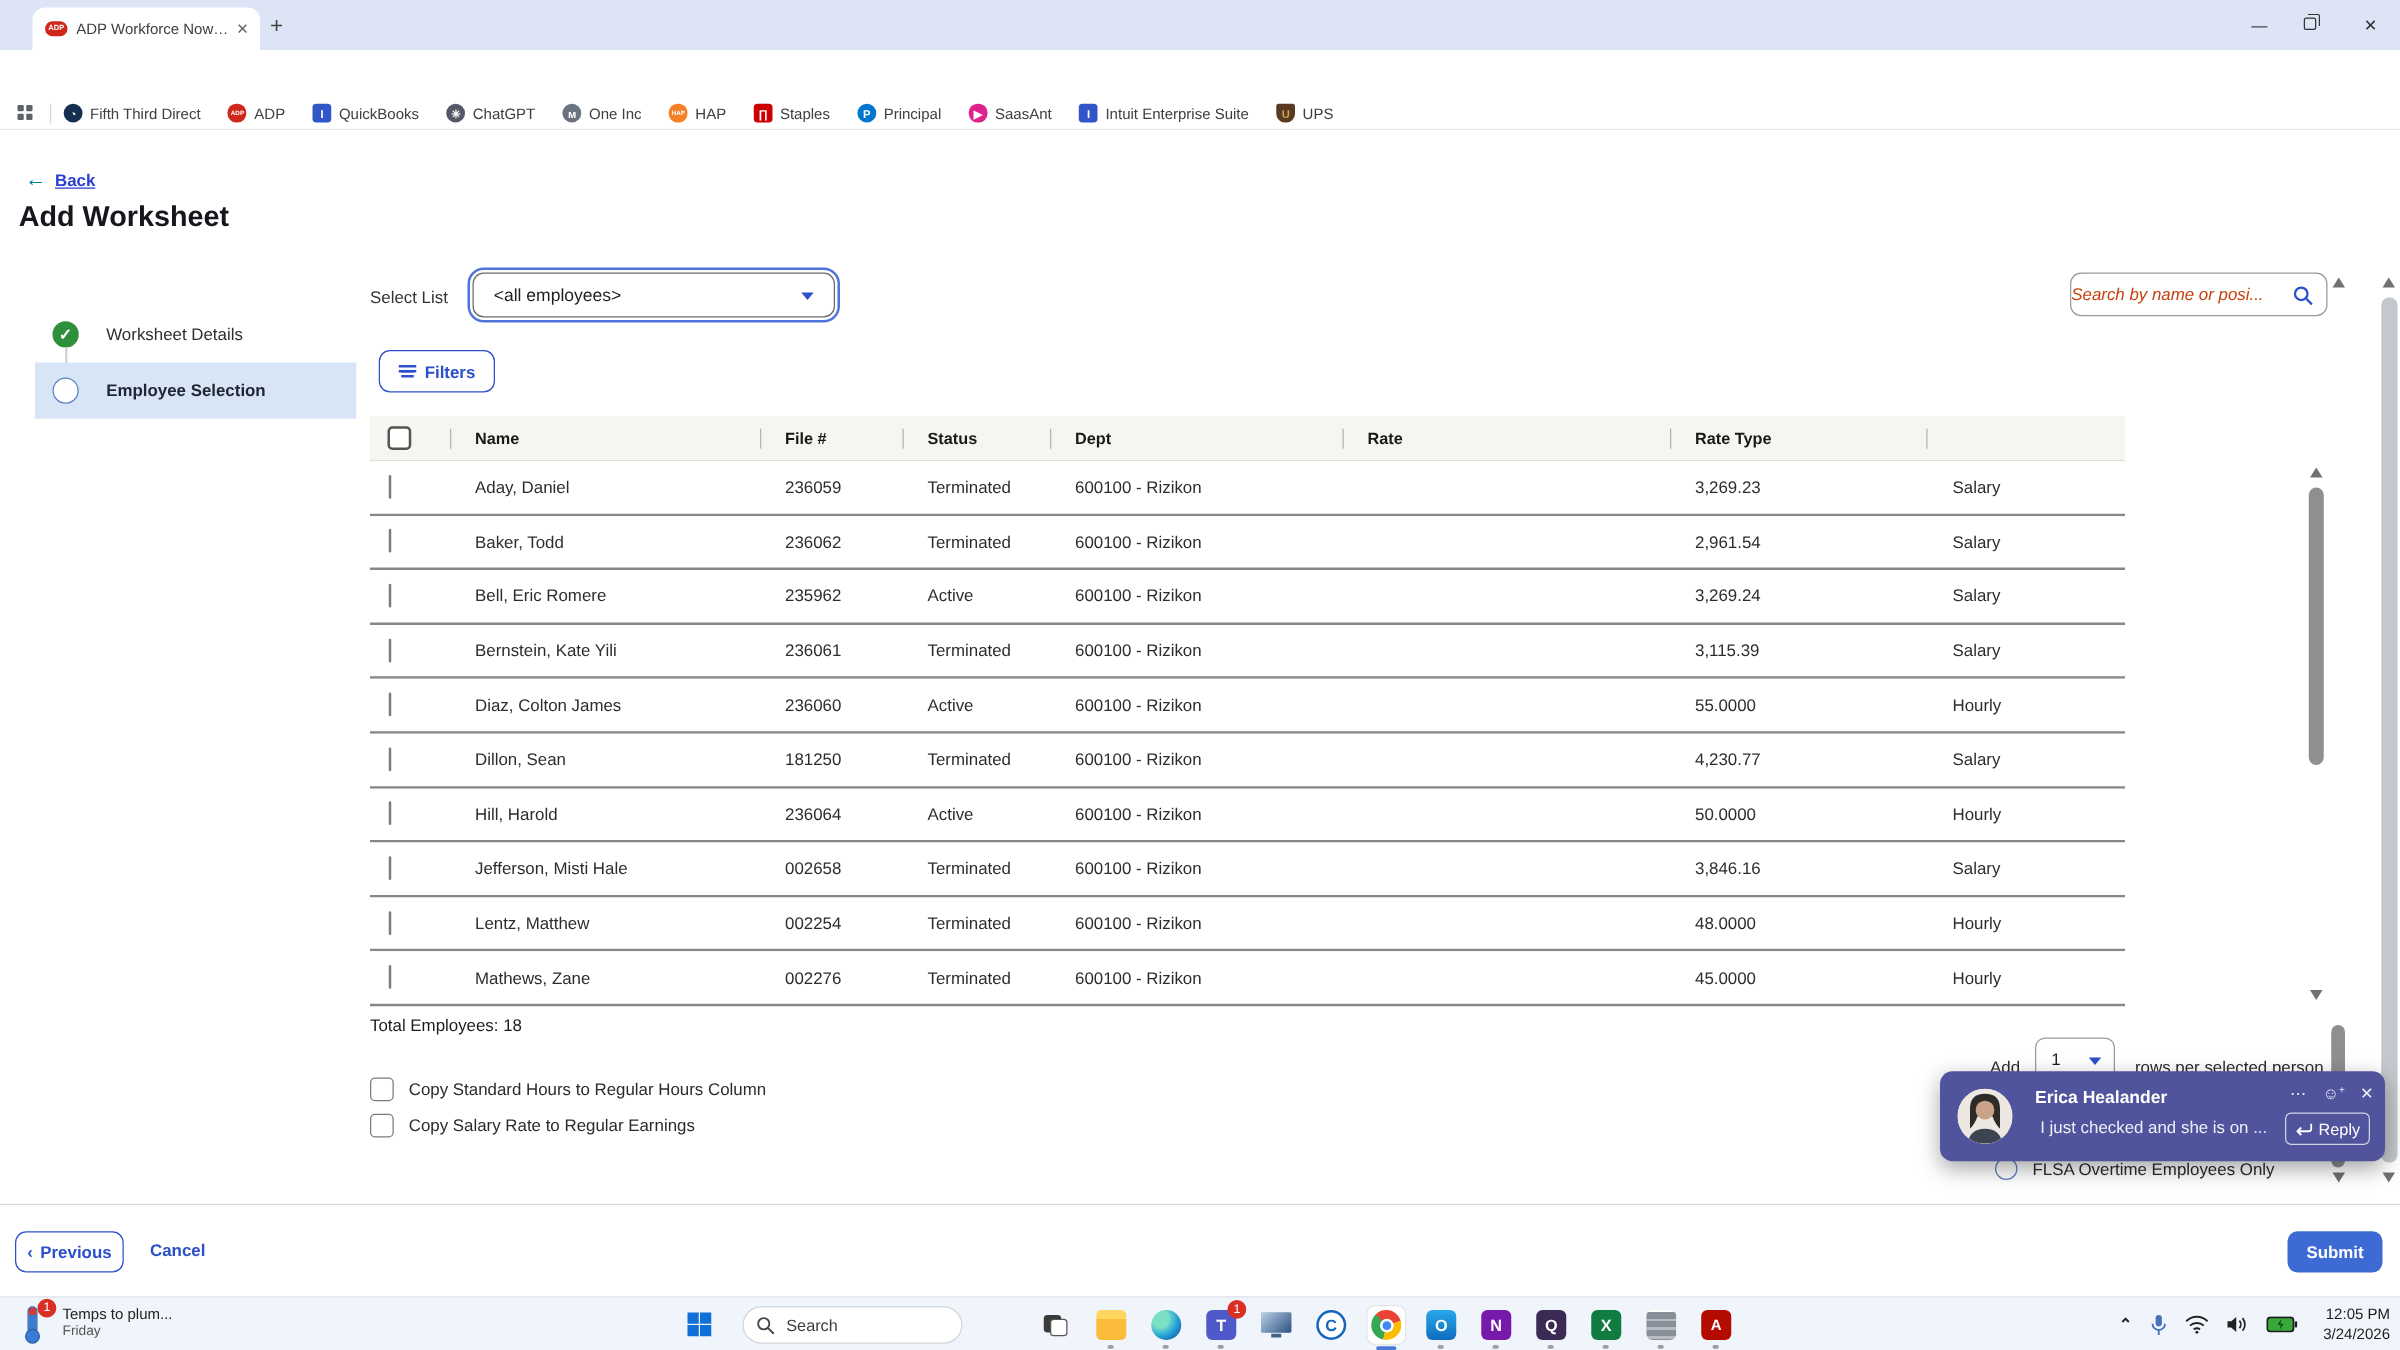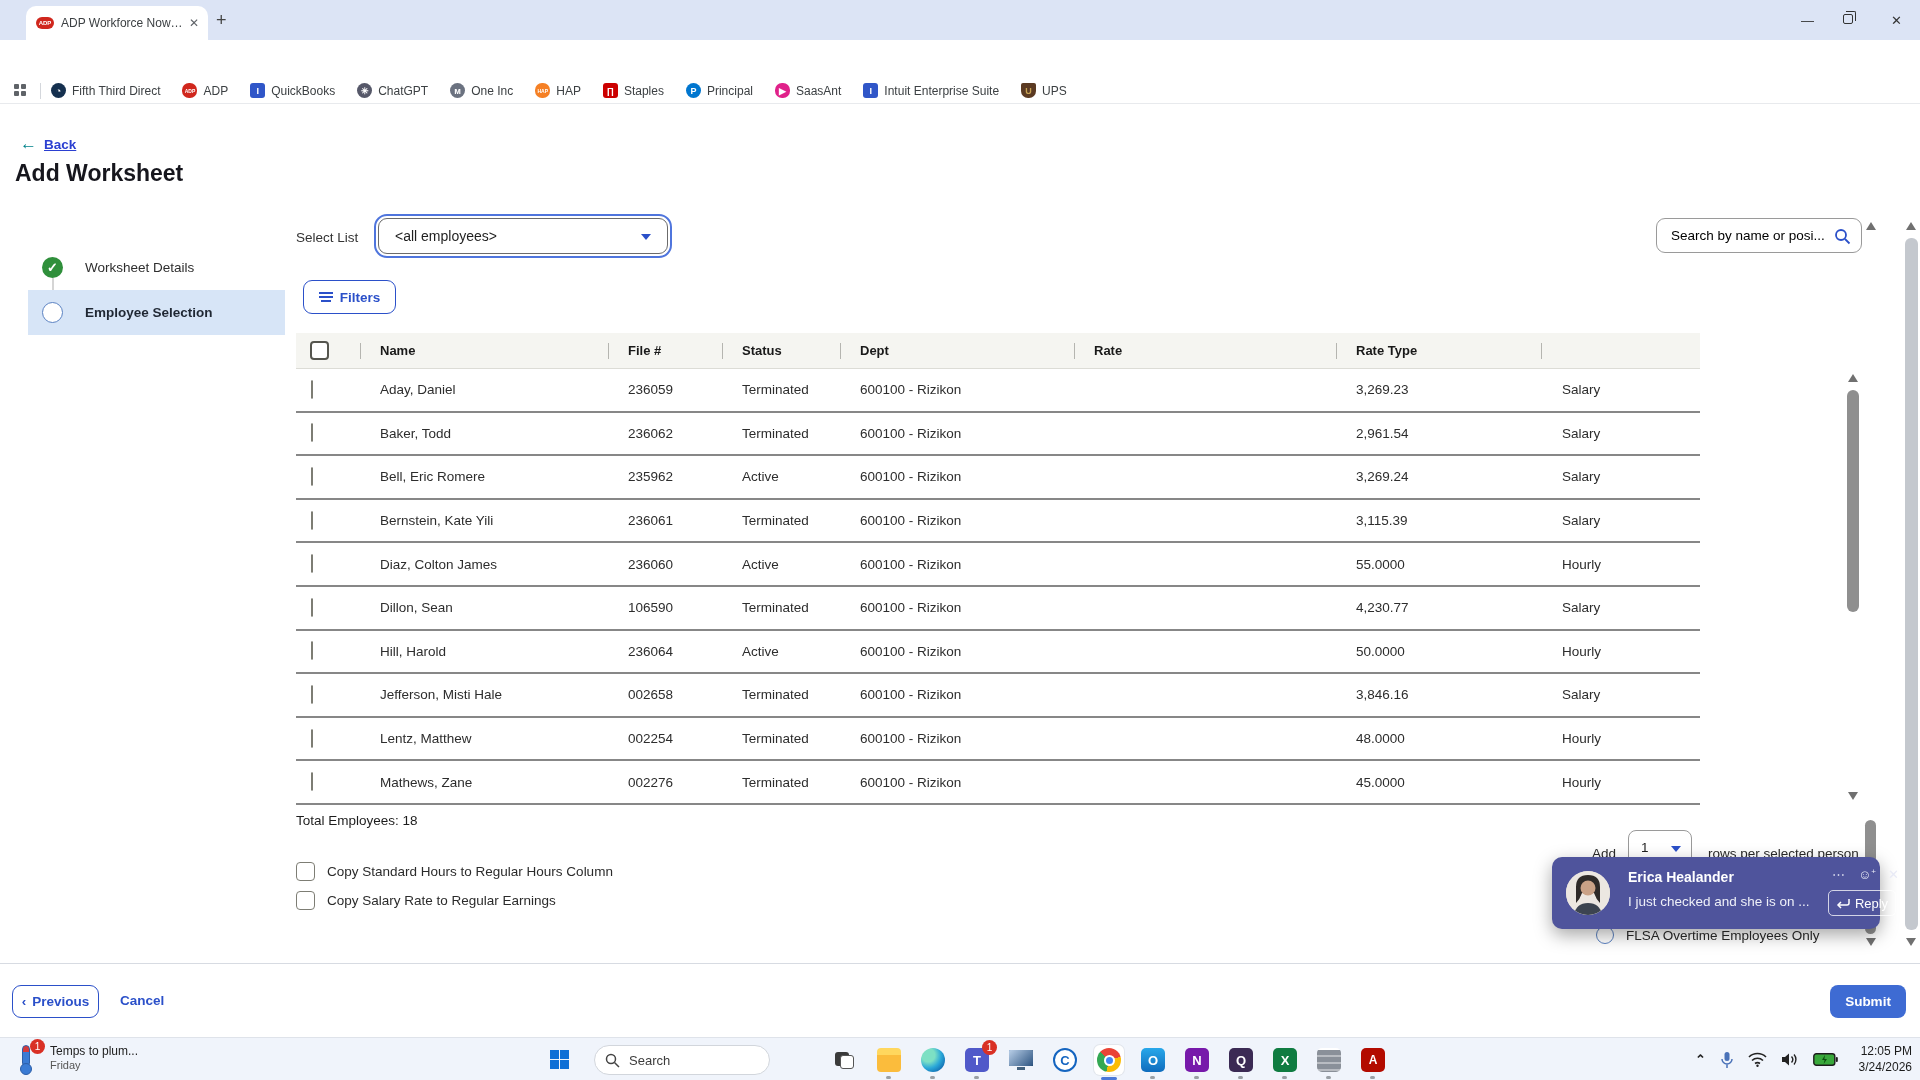--- a/index.html
+++ b/index.html
@@ -47,21 +47,21 @@
   .step-label { margin-left:22px; font-size:13.5px; color:#2e2e2e; }
   .step.current .step-label { font-weight:bold; color:#1f2733; }
   #step-connector { position:absolute; left:24px; top:33px; width:2px; height:23px; background:#d5d5d5; }
 
   #select-list-label { position:absolute; left:296px; top:126px; font-size:13.5px; color:#333; }
   #select-list { position:absolute; left:378px; top:114px; width:290px; height:36px; background:#fff; border:1px solid #6b6b6b; border-radius:9px; outline:2px solid #4f75dd; outline-offset:2px; display:flex; align-items:center; }
   #select-list-value { font-size:14px; color:#1f1f1f; margin-left:16px; }
   .caret-down { width:0; height:0; border-left:5px solid transparent; border-right:5px solid transparent; border-top:6px solid #2b50c9; position:absolute; right:16px; top:15px; }
 
   #search-box { position:absolute; left:1656px; top:114px; width:206px; height:35px; border:1px solid #9a9a9a; border-radius:9px; background:#fff; display:flex; align-items:center; }
-  #search-ph { font-size:13.5px; color:#000000; margin-left:14px; white-space:nowrap; }
+  #search-ph { font-size:13.5px; font-style:italic; color:#c2410c; white-space:nowrap; }
   #search-ico { position:absolute; right:10px; top:9px; }
 
   #filters-btn { position:absolute; left:303px; top:176px; width:93px; height:34px; border:1.5px solid #2b50c9; border-radius:9px; background:#fff; display:flex; align-items:center; justify-content:center; }
   #filters-label { font-size:13.5px; font-weight:bold; color:#2b50c9; margin-left:7px; }
   .flt-ico { width:14px; height:10px; position:relative; }
   .flt-ico::before { content:""; position:absolute; left:0; top:0; width:14px; height:2px; background:#2b50c9; box-shadow:0 4px 0 -0px #2b50c9; }
   .flt-ico::after { content:""; position:absolute; left:4px; top:4px; width:6px; height:2px; background:#2b50c9; box-shadow:0 4px 0 0 #2b50c9; width:10px; left:2px; }
 
   #emp-table { position:absolute; left:296px; top:229px; width:1404px; }
   .trow { display:grid; grid-template-columns:64px 248px 114px 118px 234px 262px 206px 158px; align-items:center; }
@@ -87,21 +87,21 @@
   #flsa-row { position:absolute; left:1596px; top:822px; display:flex; align-items:center; }
   #flsa-radio { width:18px; height:18px; border:1.5px solid #5b82c2; border-radius:50%; background:#fff; flex:0 0 auto; }
   #flsa-label { font-size:13.5px; color:#2b2b2b; margin-left:12px; white-space:nowrap; }
 
   
   .sb-arrow-up { width:0; height:0; border-left:5px solid transparent; border-right:5px solid transparent; border-bottom:8px solid #707070; position:absolute; }
   .sb-arrow-dn { width:0; height:0; border-left:5px solid transparent; border-right:5px solid transparent; border-top:8px solid #707070; position:absolute; }
   .sb-thumb { position:absolute; border-radius:6px; }
 
   
-  #toast-card { position:absolute; left:1552px; top:753px; width:328px; height:72px; background:#4f549c; border-radius:10px; box-shadow:0 6px 18px rgba(0,0,0,.35); z-index:60; color:#fff; }
+  #toast-card { position:absolute; left:1552px; top:753px; width:356px; height:72px; background:#4f549c; border-radius:10px; box-shadow:0 6px 18px rgba(0,0,0,.35); z-index:60; color:#fff;text-align:center; }
   #toast-avatar { position:absolute; left:14px; top:14px; width:44px; height:44px; border-radius:50%; background:#e9e4de; overflow:hidden; }
   #toast-name { position:absolute; left:76px; top:12px; font-size:14px; font-weight:bold; }
   #toast-msg { position:absolute; left:76px; top:37px; font-size:13.5px; color:#eef0f8; width:190px; white-space:nowrap; overflow:hidden; }
   .toast-top-ico { position:absolute; top:10px; font-size:13px; color:#e8eaf6; }
   #toast-reply { position:absolute; left:276px; top:33px; width:68px; height:26px; border:1px solid rgba(255,255,255,.75); border-radius:5px; display:flex; align-items:center; justify-content:center; gap:5px; }
   #toast-reply span { font-size:13px; color:#fff; }
 
   #footer-divider { position:absolute; left:0; top:859px; width:1920px; height:1px; background:#d7dbe2; }
   #prev-btn { position:absolute; left:12px; top:881px; width:87px; height:33px; border:1.5px solid #2b50c9; border-radius:9px; background:#fff; display:flex; align-items:center; justify-content:center; gap:6px; }
   #prev-btn span { font-size:13.5px; font-weight:bold; color:#2b50c9; }
@@ -347,21 +347,21 @@
           <div class="td">236060</div>
           <div class="td">Active</div>
           <div class="td">600100 - Rizikon</div>
           <div class="td"></div>
           <div class="td">55.0000</div>
           <div class="td">Hourly</div>
         </div>
         <div class="trow tr">
           <div><span class="cbx"></span></div>
           <div class="td">Dillon, Sean</div>
-          <div class="td">106590</div>
+          <div class="td">181250</div>
           <div class="td">Terminated</div>
           <div class="td">600100 - Rizikon</div>
           <div class="td"></div>
           <div class="td">4,230.77</div>
           <div class="td">Salary</div>
         </div>
         <div class="trow tr">
           <div><span class="cbx"></span></div>
           <div class="td">Hill, Harold</div>
           <div class="td">236064</div>

